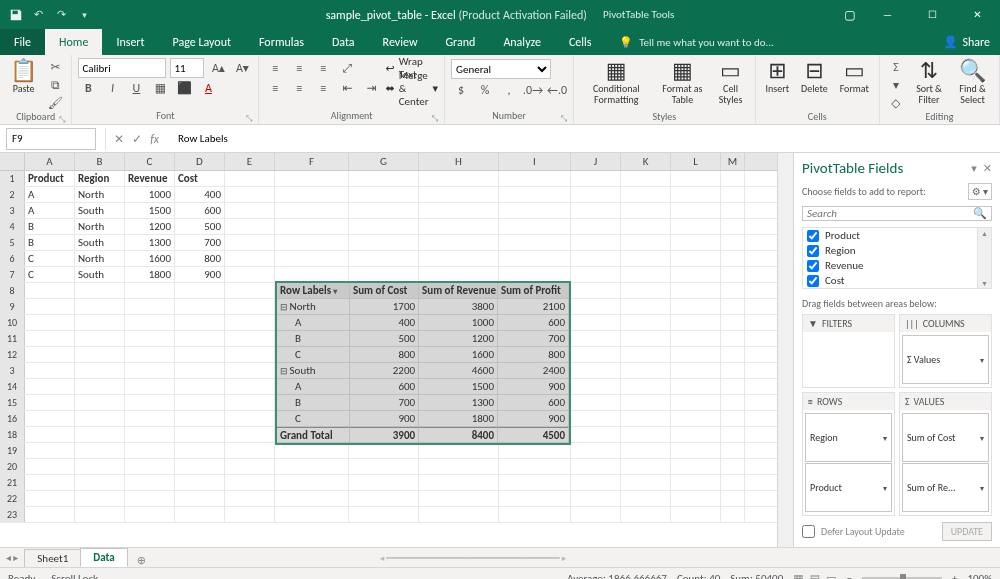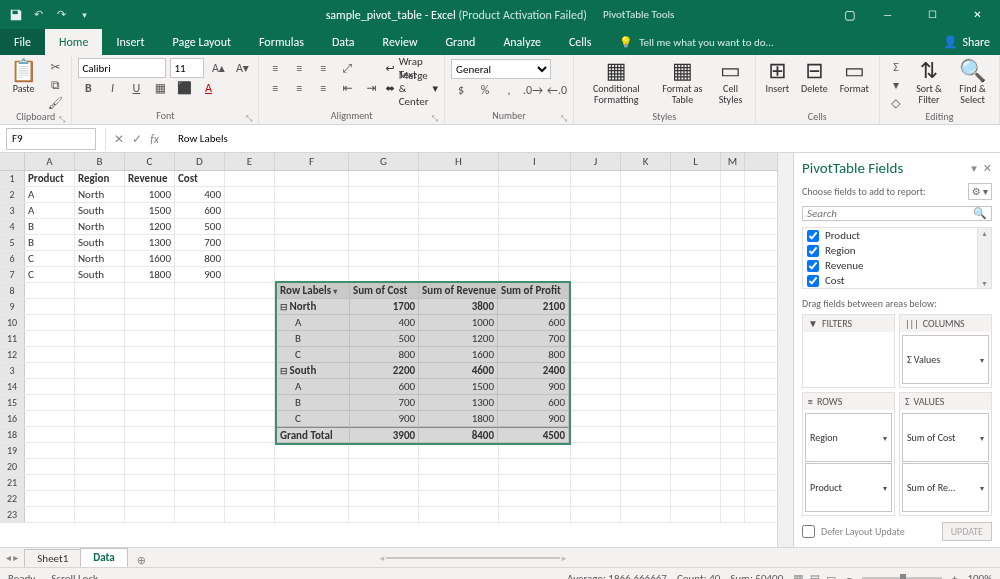--- a/index.html
+++ b/index.html
@@ -71,21 +71,21 @@
 
 .pivot { position: absolute; left: 275px; top: 128px; width: 296px; border: 2px solid #3f8f6e; background: #d7d7d7; }
 .pr { display: flex; height: 16px; font-size: 11px; }
 .pc { border-right: 1px solid #bfbfbf; border-bottom: 1px solid #bfbfbf; padding: 0 3px; line-height: 16px; overflow: hidden; white-space: nowrap; }
 .pc.f { width: 74px; }
 .pc.g { width: 70px; text-align: right; }
 .pc.h { width: 80px; text-align: right; }
 .pc.i { width: 72px; text-align: right; }
 .pr.head .pc { background: #c9c9c9; font-weight: 600; text-align: left; }
 .pr.head .pc.g, .pr.head .pc.h, .pr.head .pc.i { font-weight: 600; }
-.pr.sub .pc { font-weight: 700; }
+.pr.sub .pc { font-weight: 400; }
 .pr .indent { padding-left: 18px; text-align: left; }
 .pr.gt .pc { font-weight: 700; border-top: 1px solid #888; }
 .expand { font-size: 9px; color: #555; margin-right: 2px; }
 .filter-dd { font-size: 8px; color: #555; padding-left: 2px; }
 
 
 .vscroll { width: 16px; background: #f0f0f0; border-left: 1px solid #d6d6d6; }
 
 
 .fieldlist { width: 207px; border-left: 1px solid #d6d6d6; background: #fff; display: flex; flex-direction: column; }

